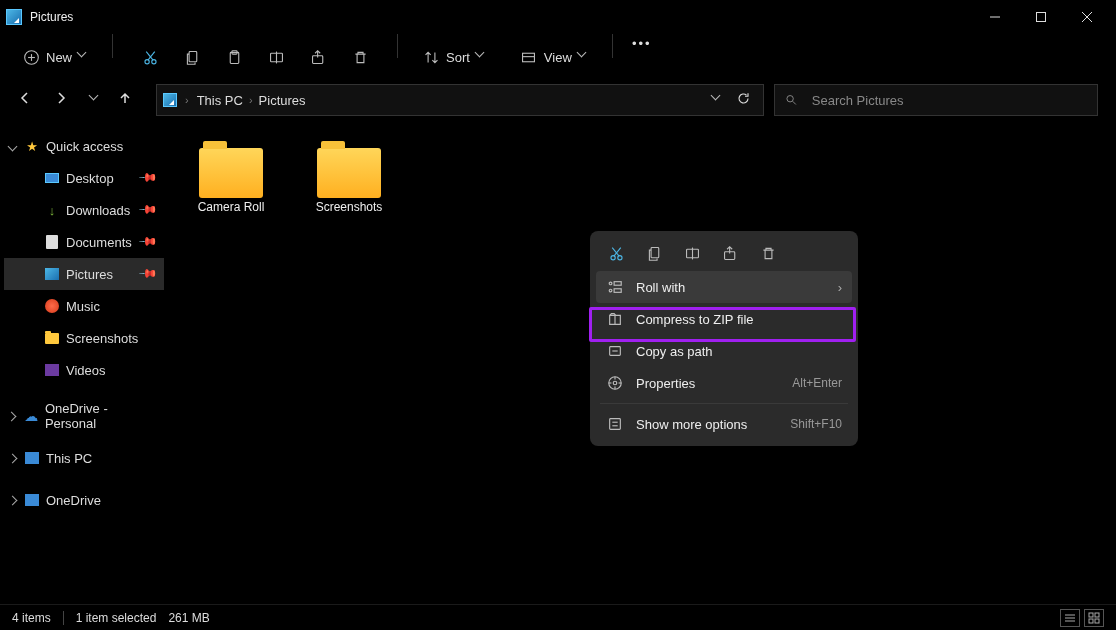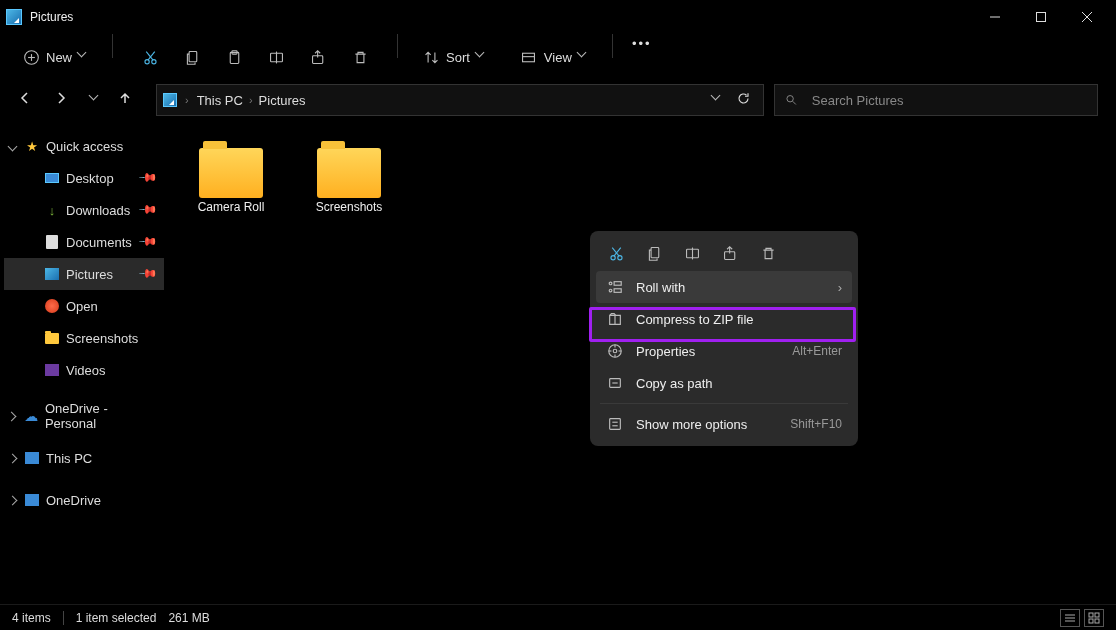--- a/index.html
+++ b/index.html
@@ -278,21 +278,21 @@
           <span class="pic-ic"></span>
         </span>
         <span>Pictures</span>
         <span class="pin">📌</span>
       </div>
     <div class="tree-row tree-sub noexp">
         <span class="exp"></span>
         <span class="ic">
           <span class="mus-ic"></span>
         </span>
-        <span>Open</span>
+        <span>Music</span>
       </div>
     <div class="tree-row tree-sub noexp">
         <span class="exp"></span>
         <span class="ic">
           <span class="folder-mini"></span>
         </span>
         <span>Screenshots</span>
       </div>
     <div class="tree-row tree-sub noexp">
         <span class="exp"></span>
@@ -390,39 +390,39 @@
         <svg viewBox="0 0 18 18">
           <path d="M3 5 h12 v10 H3 z M3 5 l2-2 h3 l2 2"></path>
           <line x1="9" y1="5" x2="9" y2="15"></line>
         </svg>
       </span>
     <span>Compress to ZIP file</span>
   </div>
   <div class="ctx-item">
     <span class="cic">
         <svg viewBox="0 0 18 18">
+          <rect x="3" y="4" width="12" height="10" rx="1"></rect>
+          <line x1="6" y1="9" x2="12" y2="9"></line>
+        </svg>
+      </span>
+    <span>Copy as path</span>
+  </div>
+  <div class="ctx-item">
+    <span class="cic">
+        <svg viewBox="0 0 18 18">
           <circle cx="9" cy="9" r="7"></circle>
           <circle cx="9" cy="9" r="2"></circle>
           <line x1="9" y1="2" x2="9" y2="5"></line>
           <line x1="9" y1="13" x2="9" y2="16"></line>
           <line x1="2" y1="9" x2="5" y2="9"></line>
           <line x1="13" y1="9" x2="16" y2="9"></line>
         </svg>
       </span>
     <span>Properties</span>
     <span class="sc">Alt+Enter</span>
-  </div>
-  <div class="ctx-item">
-    <span class="cic">
-        <svg viewBox="0 0 18 18">
-          <rect x="3" y="4" width="12" height="10" rx="1"></rect>
-          <line x1="6" y1="9" x2="12" y2="9"></line>
-        </svg>
-      </span>
-    <span>Copy as path</span>
   </div>
   <div class="ctx-div"></div>
   <div class="ctx-item">
     <span class="cic">
         <svg viewBox="0 0 18 18">
           <rect x="3" y="3" width="12" height="12" rx="1"></rect>
           <line x1="6" y1="7" x2="12" y2="7"></line>
           <line x1="6" y1="11" x2="12" y2="11"></line>
         </svg>
       </span>

